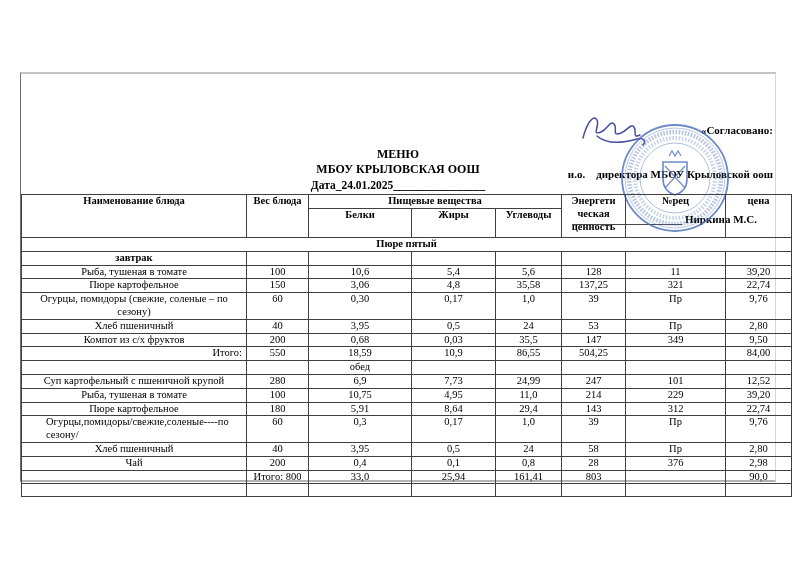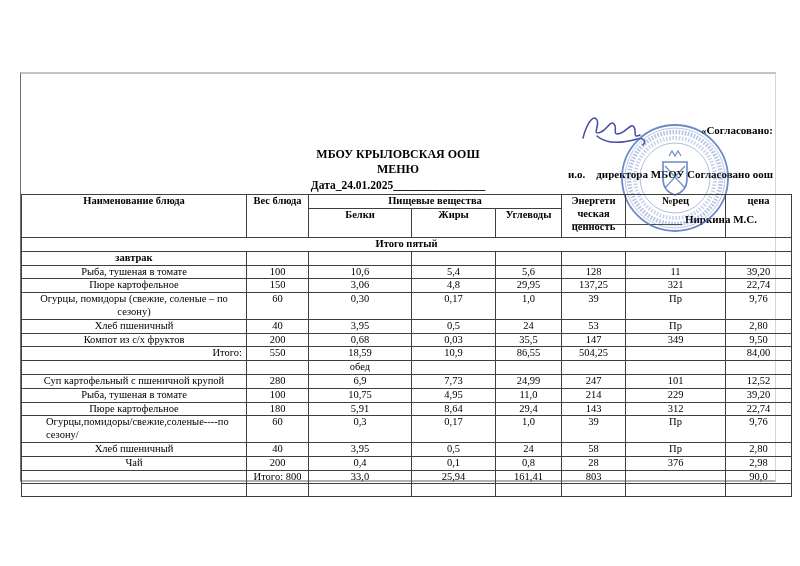--- a/index.html
+++ b/index.html
@@ -47,21 +47,21 @@
   tr.totals2 td:nth-child(2){white-space:nowrap;margin-left:48px;}
   tr.empty-row td{height:13px;}
 </style>
 </head>
 <body>
 
 <div class="page">
 
   <div class="approval">
     <div>«Согласовано:</div>
-    <div>и.о.    директора МБОУ Согласовано оош</div>
+    <div>и.о.    директора МБОУ Крыловской оош</div>
     <div class="sig-row"><span class="sig-underline">____________________</span> <span>Ниркина М.С.</span></div>
   </div>
 
   <svg class="signature-svg" width="100" height="36" viewBox="0 0 100 36">
     <g fill="none" stroke="#34389b" stroke-width="1.5" stroke-linecap="round" opacity="0.9">
       <path d="M6,26 C10,10 17,2 20,8 C23,14 14,24 24,20 C31,17 33,8 37,12 C41,16 34,25 44,21 C51,18 54,11 57,15 C60,19 55,27 63,23"></path>
       <path d="M20,24 C30,33 46,31 60,27 C66,25 70,29 66,33"></path>
     </g>
   </svg>
 
@@ -72,22 +72,22 @@
       <circle cx="56" cy="56" r="46" stroke-width="4.5" stroke-dasharray="1.6,1.5" opacity="0.5"></circle>
       <circle cx="56" cy="56" r="40" stroke-width="4" stroke-dasharray="1.5,1.7" opacity="0.4"></circle>
       <circle cx="56" cy="56" r="35" stroke-width="0.8" opacity="0.7"></circle>
       <path d="M50,34 l3,-5 3,5 3,-5 3,5" stroke-width="1.2"></path>
       <path d="M44,40 h24 v17 q0,12 -12,16 q-12,-4 -12,-16 z" stroke-width="1.6"></path>
       <path d="M46,44 L66,66 M66,44 L46,66" stroke-width="1.4" opacity="0.9"></path>
     </g>
   </svg>
 
   <div class="titleblock">
+    <div>МЕНЮ</div>
     <div>МБОУ КРЫЛОВСКАЯ ООШ</div>
-    <div>МЕНЮ</div>
     <div class="date-line">Дата_24.01.2025________________</div>
   </div>
 
   <table class="menu">
     <colgroup>
       <col style="width:225px">
         <col style="width:62px">
         <col style="width:103px">
         <col style="width:84px">
       <col style="width:66px">
@@ -104,21 +104,21 @@
       <th rowspan="2">№рец</th>
       <th rowspan="2">цена</th>
     </tr>
     <tr class="h2">
       <th>Белки</th>
       <th>Жиры</th>
       <th>Углеводы</th>
     </tr>
 
     <tr class="day-row">
-      <td colspan="8">Итого пятый</td>
+      <td colspan="8">Пюре пятый</td>
     </tr>
 
     <tr class="section-row">
       <td>завтрак</td>
       <td></td>
           <td></td>
       <td></td>
           <td></td>
       <td></td>
           <td></td>
@@ -133,21 +133,21 @@
       <td>5,6</td>
           <td>128</td>
       <td>11</td>
           <td>39,20</td>
     </tr>
     <tr>
       <td class="c-name">Пюре картофельное</td>
           <td>150</td>
       <td>3,06</td>
           <td>4,8</td>
-      <td>29,95</td>
+      <td>35,58</td>
           <td>137,25</td>
       <td>321</td>
           <td>22,74</td>
     </tr>
     <tr class="two-line">
       <td class="c-name">Огурцы, помидоры (свежие, соленые – по сезону)</td>
           <td>60</td>
       <td>0,30</td>
           <td>0,17</td>
       <td>1,0</td>

